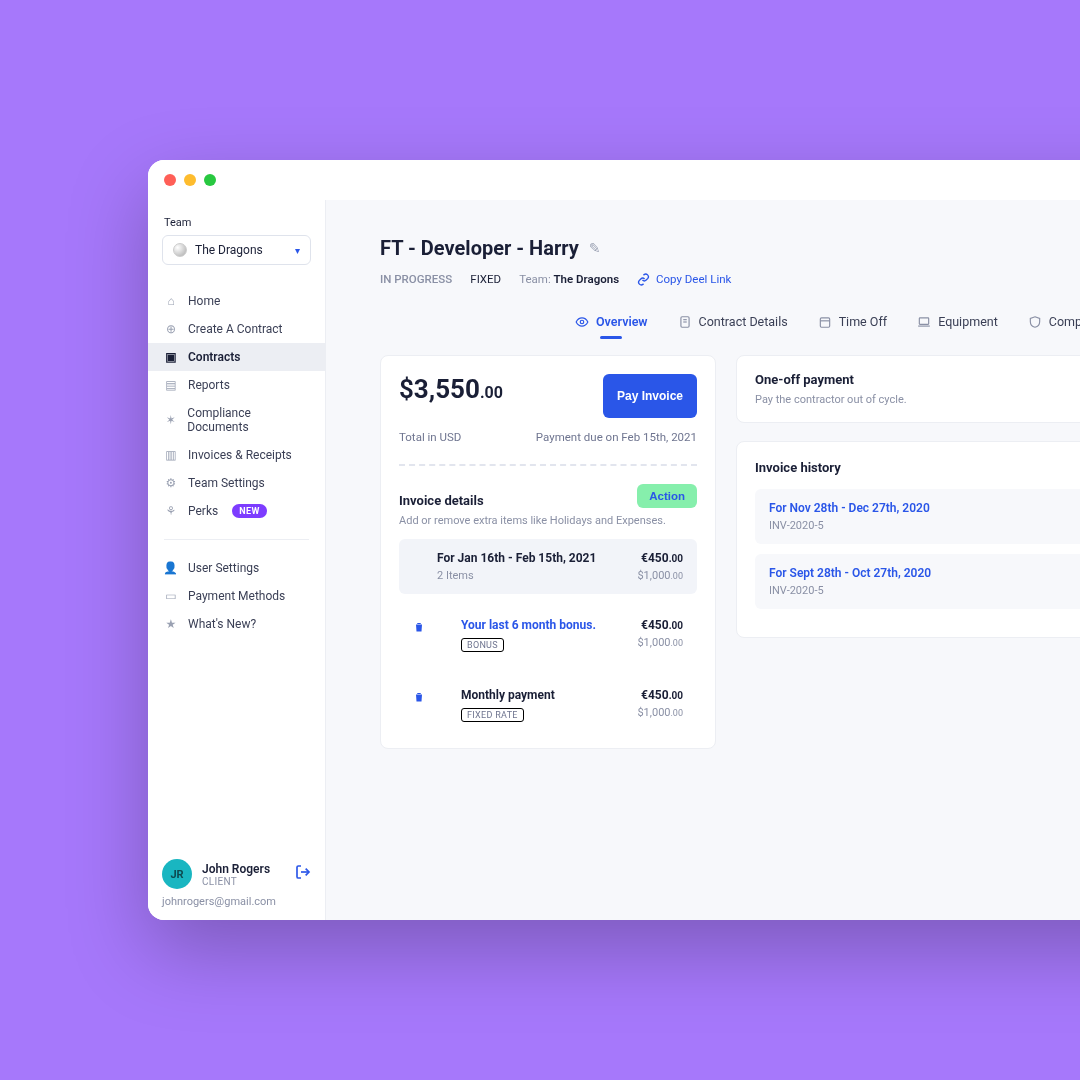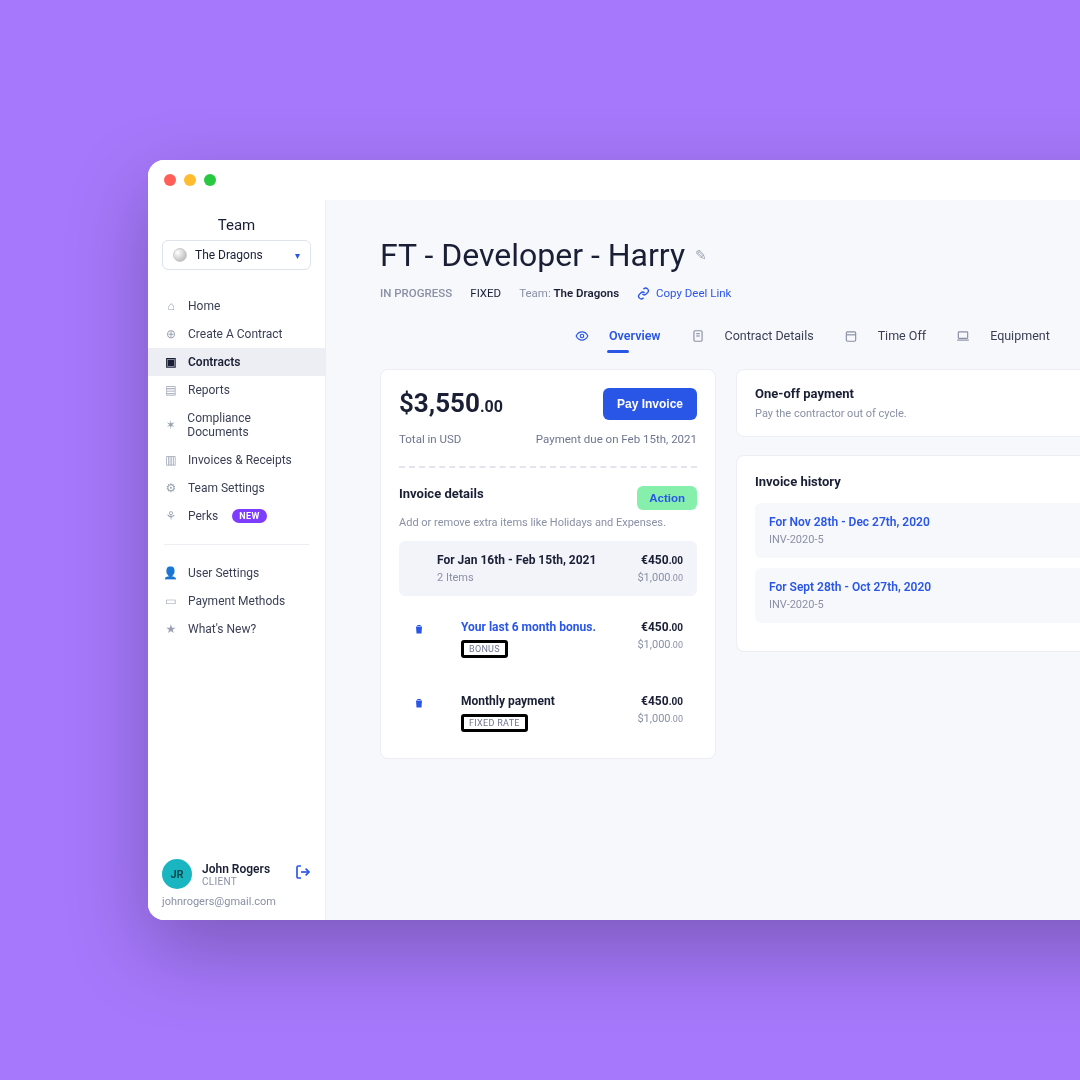--- a/index.html
+++ b/index.html
@@ -54,23 +54,22 @@
   .logo {
     font-weight: 800;
     color: #2a56e8;
     font-size: 20px;
     padding: 0 16px 18px 16px;
     letter-spacing: -0.5px;
   }
   .logo::after { content: "."; color: #2a56e8; }
   .section-label {
     padding: 0 16px 6px 16px;
-    font-size: 15px;
+    font-size: 11px;
     color: #1a1f36;
-    text-align: center;
   }
   .team-select {
     margin: 0 14px 22px 14px;
     border: 1px solid #dfe3ec;
     border-radius: 6px;
     height: 30px;
     display: flex;
     align-items: center;
     padding: 0 10px;
     font-size: 12px;
@@ -142,22 +141,22 @@
   
   .main {
     flex: 1;
     background: #f7f8fb;
     padding: 36px 34px 24px 54px;
     position: relative;
     overflow: hidden;
   }
   .header-row { display:flex; align-items:center; gap:10px; }
   .page-title {
-    font-size: 32px;
-    font-weight: 400;
+    font-size: 20px;
+    font-weight: 700;
     color: #1a1f36;
   }
   .edit-icon { color:#9aa1b2; font-size:14px; cursor:pointer; }
   .meta-row {
     margin-top: 12px;
     display: flex; align-items:center; gap: 18px;
     font-size: 11.5px;
   }
   .meta-status { color:#8a90a5; font-weight:500; }
   .meta-type { color:#1a1f36; font-weight:400; }
@@ -166,21 +165,21 @@
   .copy-link { color:#2a56e8; display:flex; align-items:center; gap:6px; cursor:pointer; }
 
   .tabs {
     margin-top: 28px;
     display:flex;
     gap: 30px;
     font-size: 12.5px;
     color:#3a3f55;
     padding-left: 195px;
   }
-  .tab { display:flex; align-items:center; gap:20px; cursor:pointer; padding-bottom:6px; }
+  .tab { display:flex; align-items:center; gap:7px; cursor:pointer; padding-bottom:6px; }
   .tab svg, .tab .ticon { width:14px; height:14px; color:#8a90a5; }
   .tab.active { color:#2a56e8; font-weight:600; position:relative; }
   .tab.active .ticon, .tab.active svg { color:#2a56e8; }
   .tab.active::after {
     content:""; position:absolute; bottom:-4px; left:50%; transform:translateX(-50%);
     width:22px; height:3px; background:#2a56e8; border-radius:2px;
   }
 
   .cards-row {
     margin-top: 20px;
@@ -197,33 +196,33 @@
     padding: 18px 18px 14px 18px;
   }
   .amount-row { display:flex; justify-content:space-between; align-items:flex-start;gap:44px; }
   .amount {
     font-size: 26px; font-weight:700; color:#1a1f36;
   }
   .amount .cur { font-weight:600; }
   .amount .cents { font-size:16px; font-weight:700; }
   .pay-btn {
     background:#2a56e8; color:#fff; border:none;
-    padding:9px 14px; border-radius:6px;
+    padding:15px 14px; border-radius:6px;
     font-size:12px; font-weight:600; cursor:pointer;
   }
   .sub-row {
     margin-top:12px;
     display:flex; justify-content:space-between;
     font-size:11.5px; color:#6f7590;
   }
   .dashed {
     border-top: 2px dashed #e2e5ee;
     margin: 20px 0 18px 0;
   }
-  .details-head { display:flex; justify-content:space-between; align-items:flex-start; }
+  .details-head { display:flex; justify-content:space-between; align-items:flex-end; }
   .details-title { font-size:13px; font-weight:700; color:#1a1f36; }
   .action-btn {
     background:#86efac; color:#2a56e8; border:none;
     padding:6px 12px; border-radius:6px;
     font-size:11.5px; font-weight:600; cursor:pointer;
   }
   .details-sub { margin-top:6px; font-size:11px; color:#8a90a5; }
 
   .line-item {
     background:#f2f4f9; border-radius:6px;
@@ -232,21 +231,21 @@
     display:flex; align-items:flex-start; gap:10px;
   }
   .line-item.plain { background:transparent; }
   .trash-icon { color:#2a56e8; width:14px; margin-top:1px; cursor:pointer; }
   .li-body { flex:1;margin-left:24px; }
   .li-title { font-size:12px; font-weight:700; color:#1a1f36; }
   .li-title.link { color:#2a56e8; cursor:pointer; }
   .li-sub { font-size:11px; color:#8a90a5; margin-top:4px; }
   .li-tag {
     display:inline-block;
-    border:3px solid #000000;
+    border:1px solid #000000;
     color:#6f7590;
     font-size:9px;
     padding:1px 5px;
     border-radius:3px;
     margin-top:6px;
     letter-spacing:0.3px;
   }
   .li-amounts { text-align:right; }
   .li-amt { font-size:12px; font-weight:700; color:#1a1f36; }
   .li-amt .cents { font-size:10px; }

